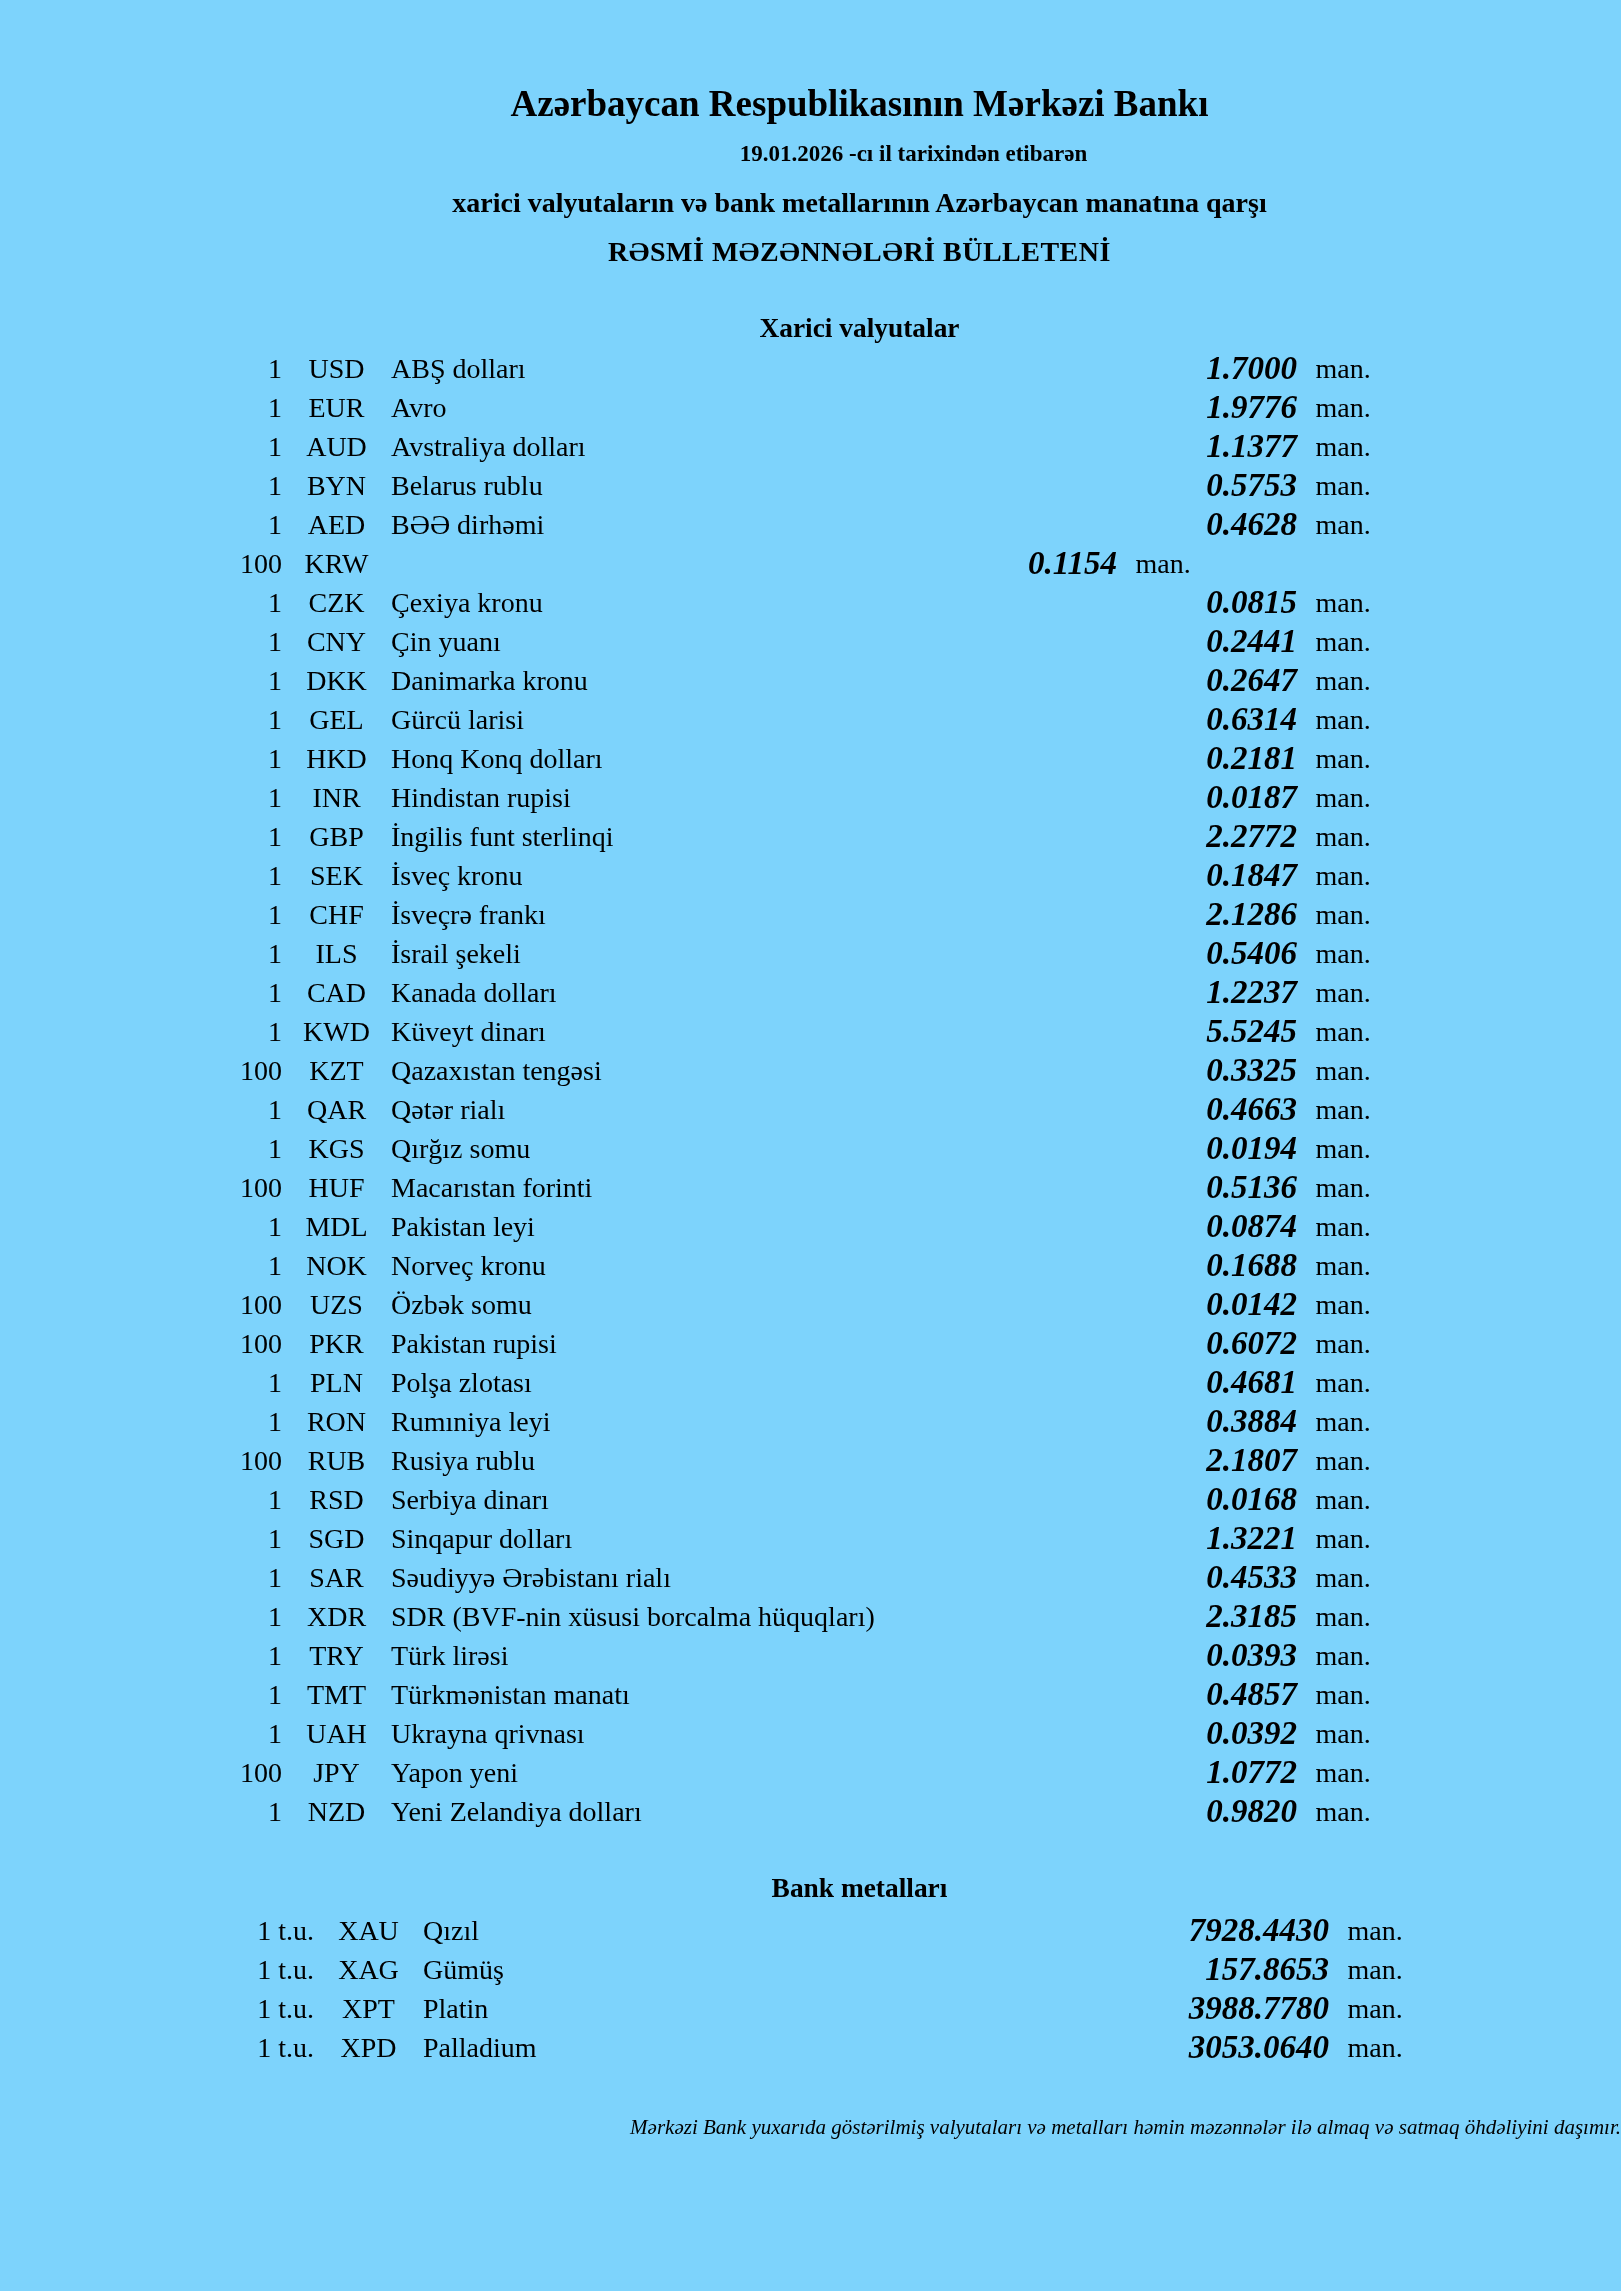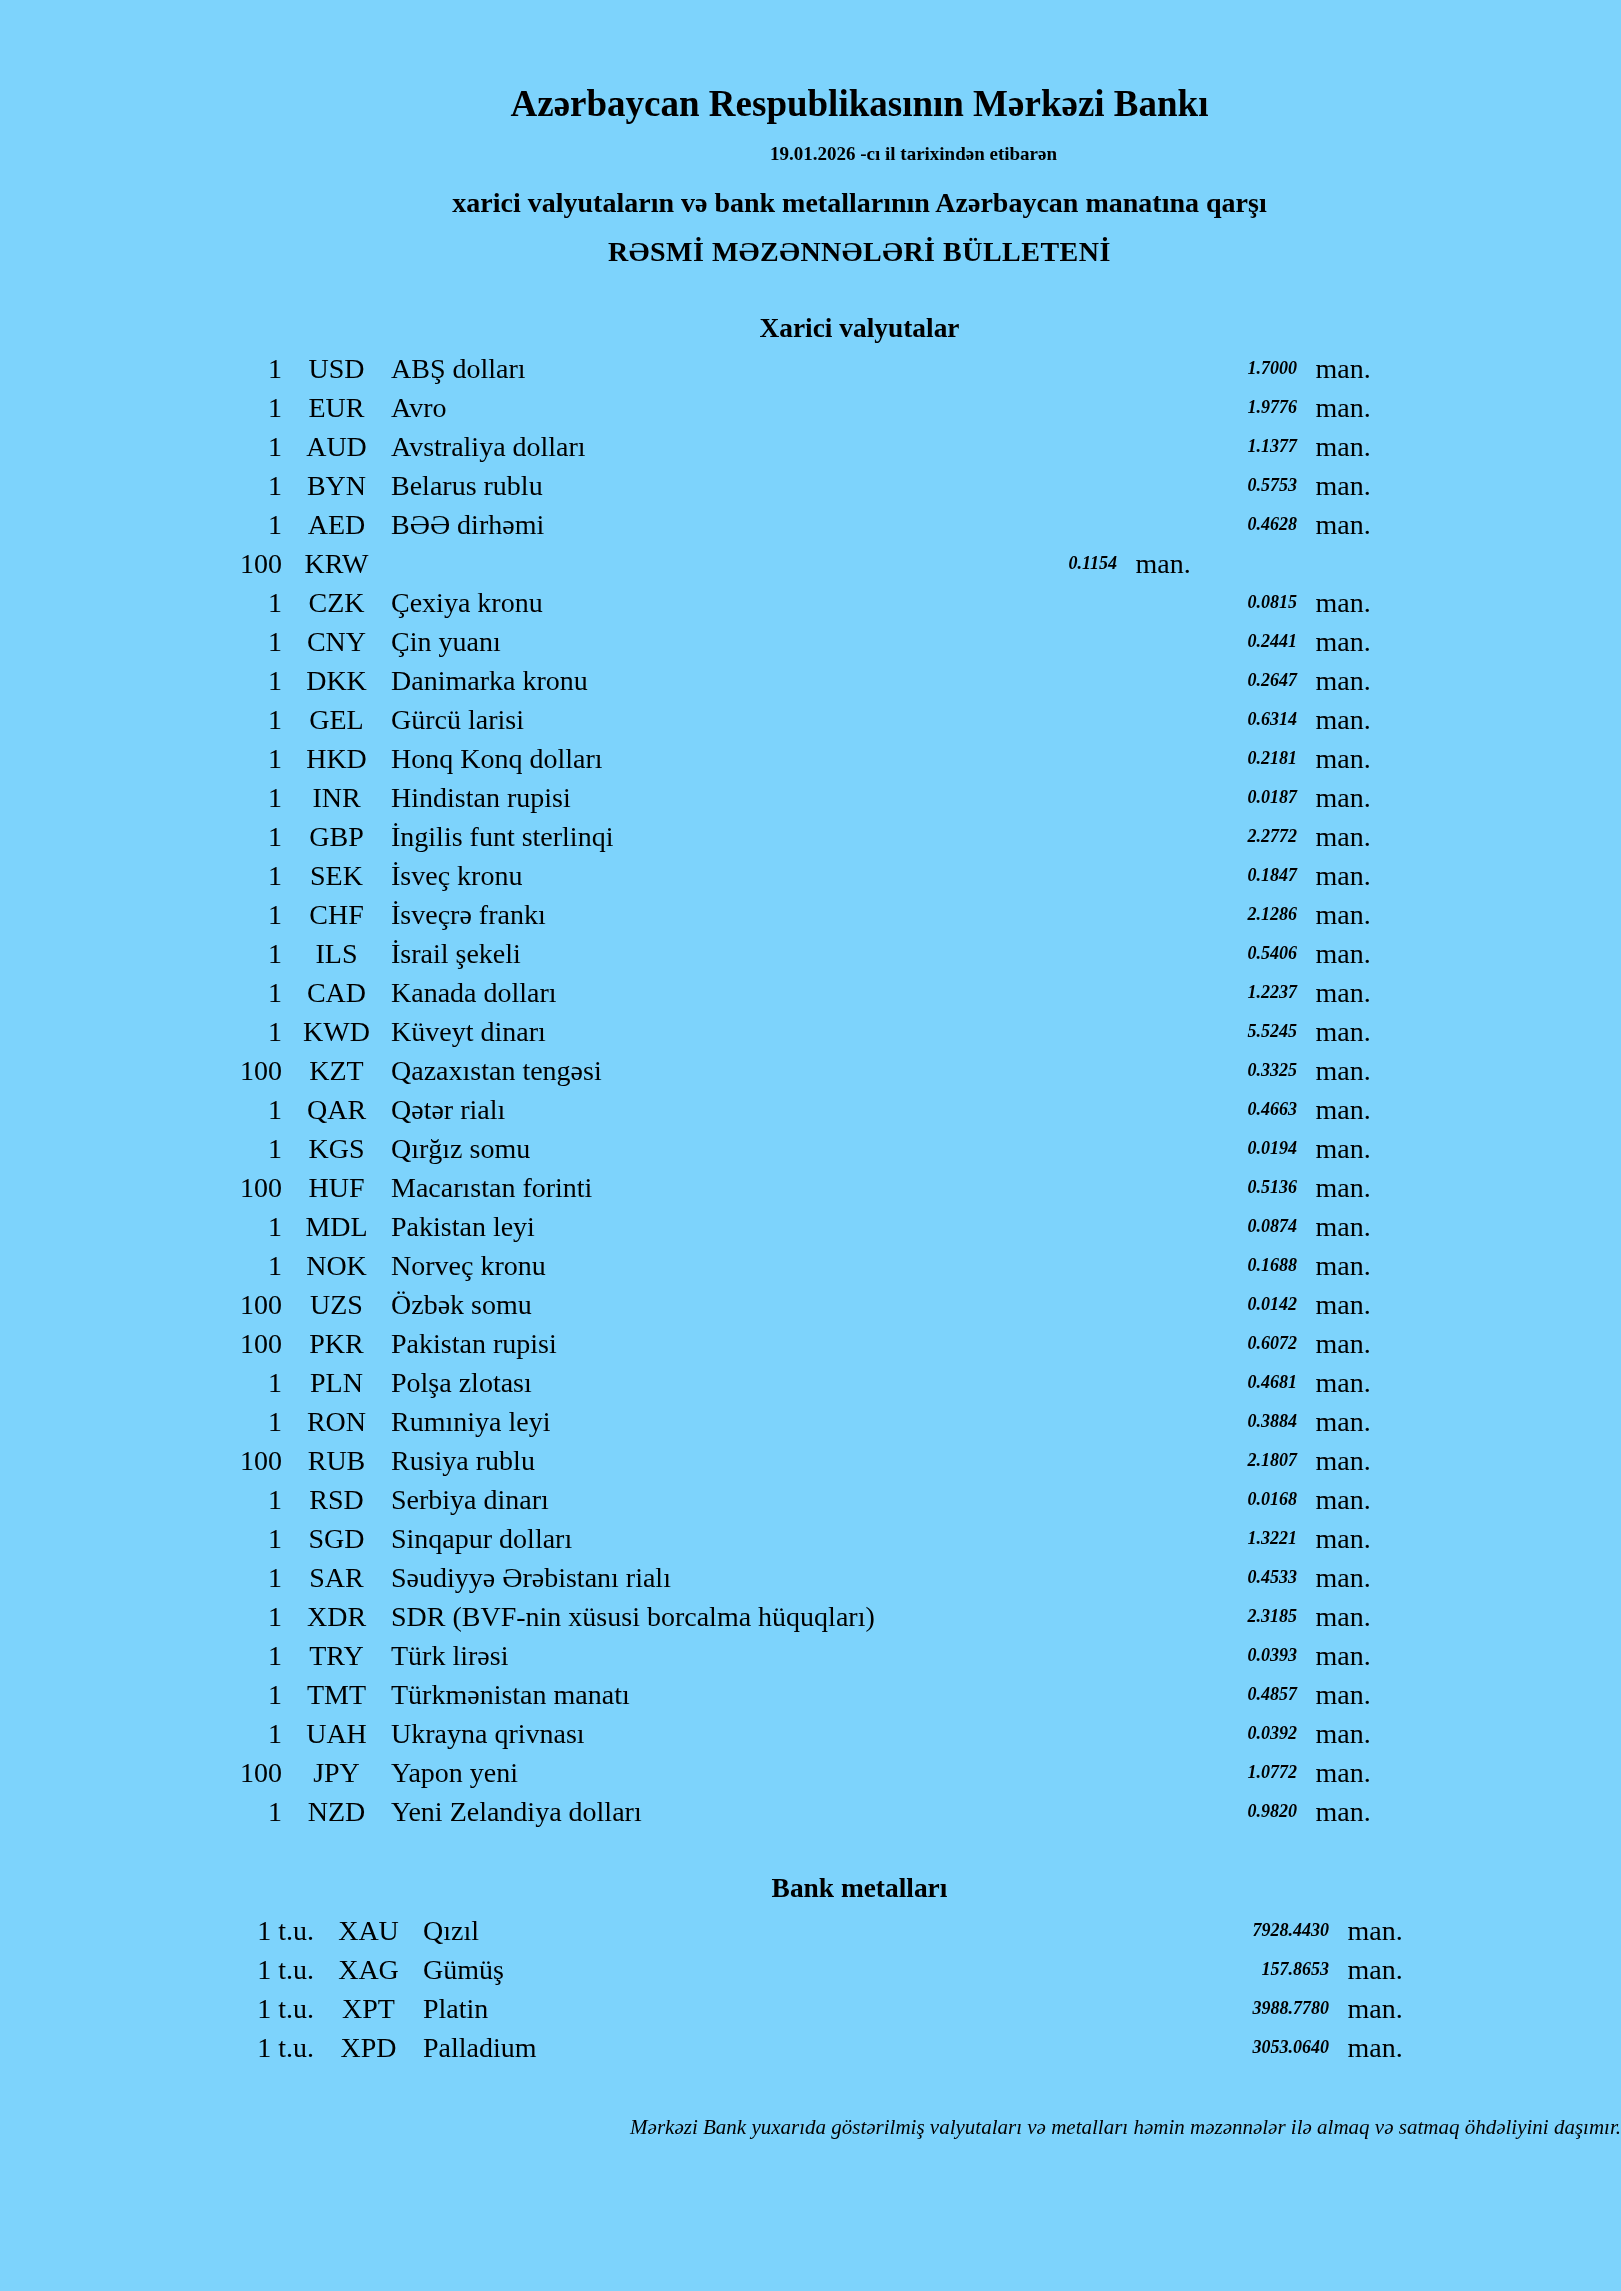--- a/index.html
+++ b/index.html
@@ -14,21 +14,21 @@
     overflow: hidden;
   }
   .centered { text-align: center; padding-left: 98px; }
   .title {
     font-size: 37px;
     font-weight: bold;
     line-height: 39px;
     margin-top: 84px;
   }
   .date-line {
-    font-size: 19px;
+    font-size: 23px;
     font-weight: bold;
     line-height: 29px;
     margin-top: 15.7px;
     padding-left: 206px;
   }
   .subtitle {
     font-size: 28px;
     font-weight: bold;
     line-height: 31px;
     margin-top: 19.6px;
@@ -56,21 +56,21 @@
     line-height: 39px;
     white-space: nowrap;
   }
   .qty  { text-align: right; }
   .code { text-align: center; }
   .cname { text-align: left; }
   .rate {
     text-align: right;
     font-weight: bold;
     font-style: italic;
-    font-size: 18px;
+    font-size: 33px;
   }
   .unit { padding-left: 18.6px; text-align: left; }
   .footer {
     margin-top: 47px;
     text-align: right;
     font-style: italic;
     font-size: 21px;
     line-height: 27.4px;
   }
 </style>

